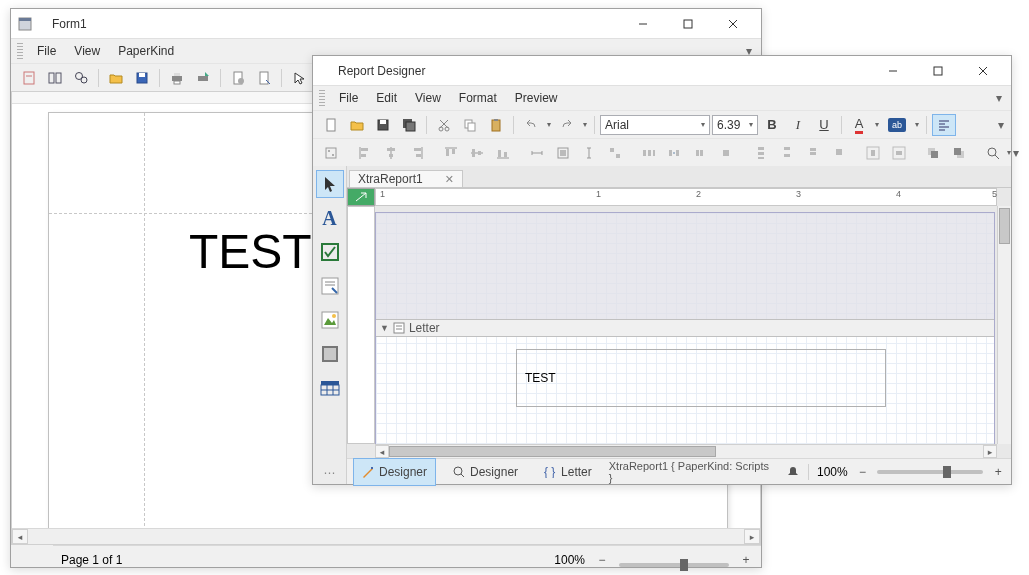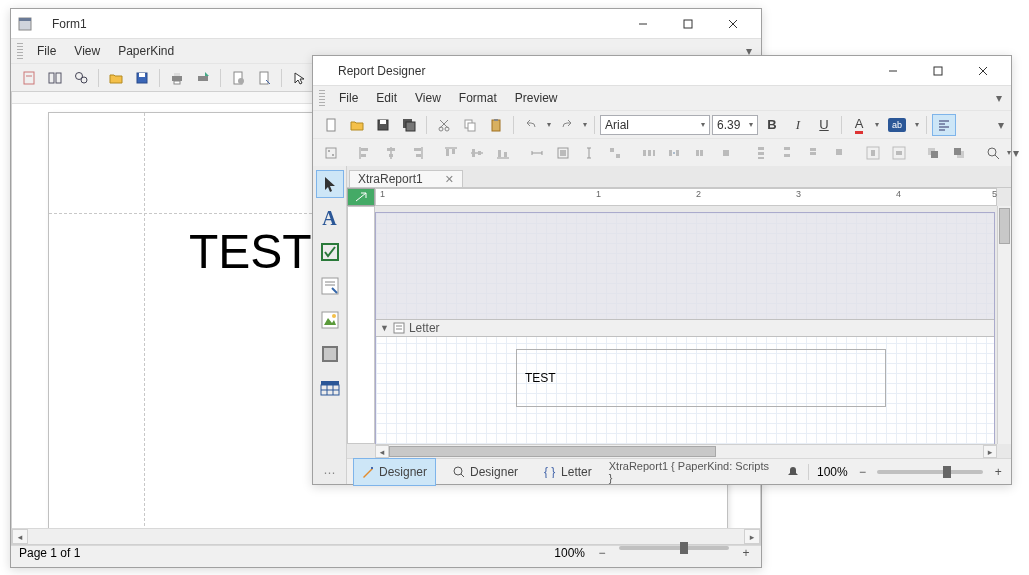--- a/index.html
+++ b/index.html
@@ -31,21 +31,21 @@
 #form1 .doc-area { flex: 1; background: #fff; border: 1px solid #d0d0d0; position: relative; overflow: hidden; }
 #form1 .ruler-h { position: absolute; left: 0; right: 0; top: 0; height: 12px; background: #f7f7f7; border-bottom: 1px solid #e0e0e0; }
 #form1 .page { position: absolute; left: 36px; top: 20px; width: 680px; height: 460px; background: #fff; border: 1px solid #c0c0c0; box-shadow: 2px 2px 5px rgba(0,0,0,.1); }
 #form1 .margin-guides { position: absolute; inset: 0; }
 #form1 .mg-v { position: absolute; top:0; bottom:0; width:0; border-left: 1px dashed #c8c8c8; left: 95px; }
 #form1 .mg-h { position: absolute; left:0; right:0; height:0; border-top: 1px dashed #c8c8c8; top: 100px; }
 #form1 .big-test { position: absolute; left: 140px; top: 115px; font: 48px/1 Arial; font-weight: 400; color: #000; }
 #form1 .hscroll { position: absolute; left: 0; right: 0; bottom: 0; height: 16px; background: #f0f0f0; border-top: 1px solid #d8d8d8; display:flex; }
 #form1 .hscroll .arrow { width: 16px; display:flex;align-items:center;justify-content:center;border:1px solid #d0d0d0;background:#f5f5f5;color:#666;font-size:9px;}
 #form1 .hscroll .track { flex:1; background:#efefef; }
-#form1 .statusbar { height: 22px; display: flex; align-items: flex-start; padding: 0 8px; background: #f0f0f0; border-top: 1px solid #d8d8d8; gap: 10px; }
+#form1 .statusbar { height: 22px; display: flex; align-items: flex-end; padding: 0 8px; background: #f0f0f0; border-top: 1px solid #d8d8d8; gap: 10px; margin-left: 42px; }
 #form1 .statusbar .spacer { flex: 1; }
 .zoom-slider { width: 110px; height: 4px; background: #c0c0c0; position: relative; border-radius: 2px; }
 .zoom-slider .thumb { position:absolute; top:-4px; width:8px; height:12px; background:#666; left:55%; }
 .zoom-btn { width:14px; height:14px; display:flex; align-items:center;justify-content:center;border:0;color:#555;}
 
 
 #rd { left: 312px; top: 55px; width: 700px; height: 430px; background:#f0f0f0; }
 #rd .titlebar { background:#fff; }
 .combo { height: 20px; border: 1px solid #abadb3; background:#fff; display:flex; align-items:center; padding: 0 4px; font-size:11px; color:#333; }
 .combo .cd { margin-left:auto; font-size:8px; color:#666; padding-left:4px;}

